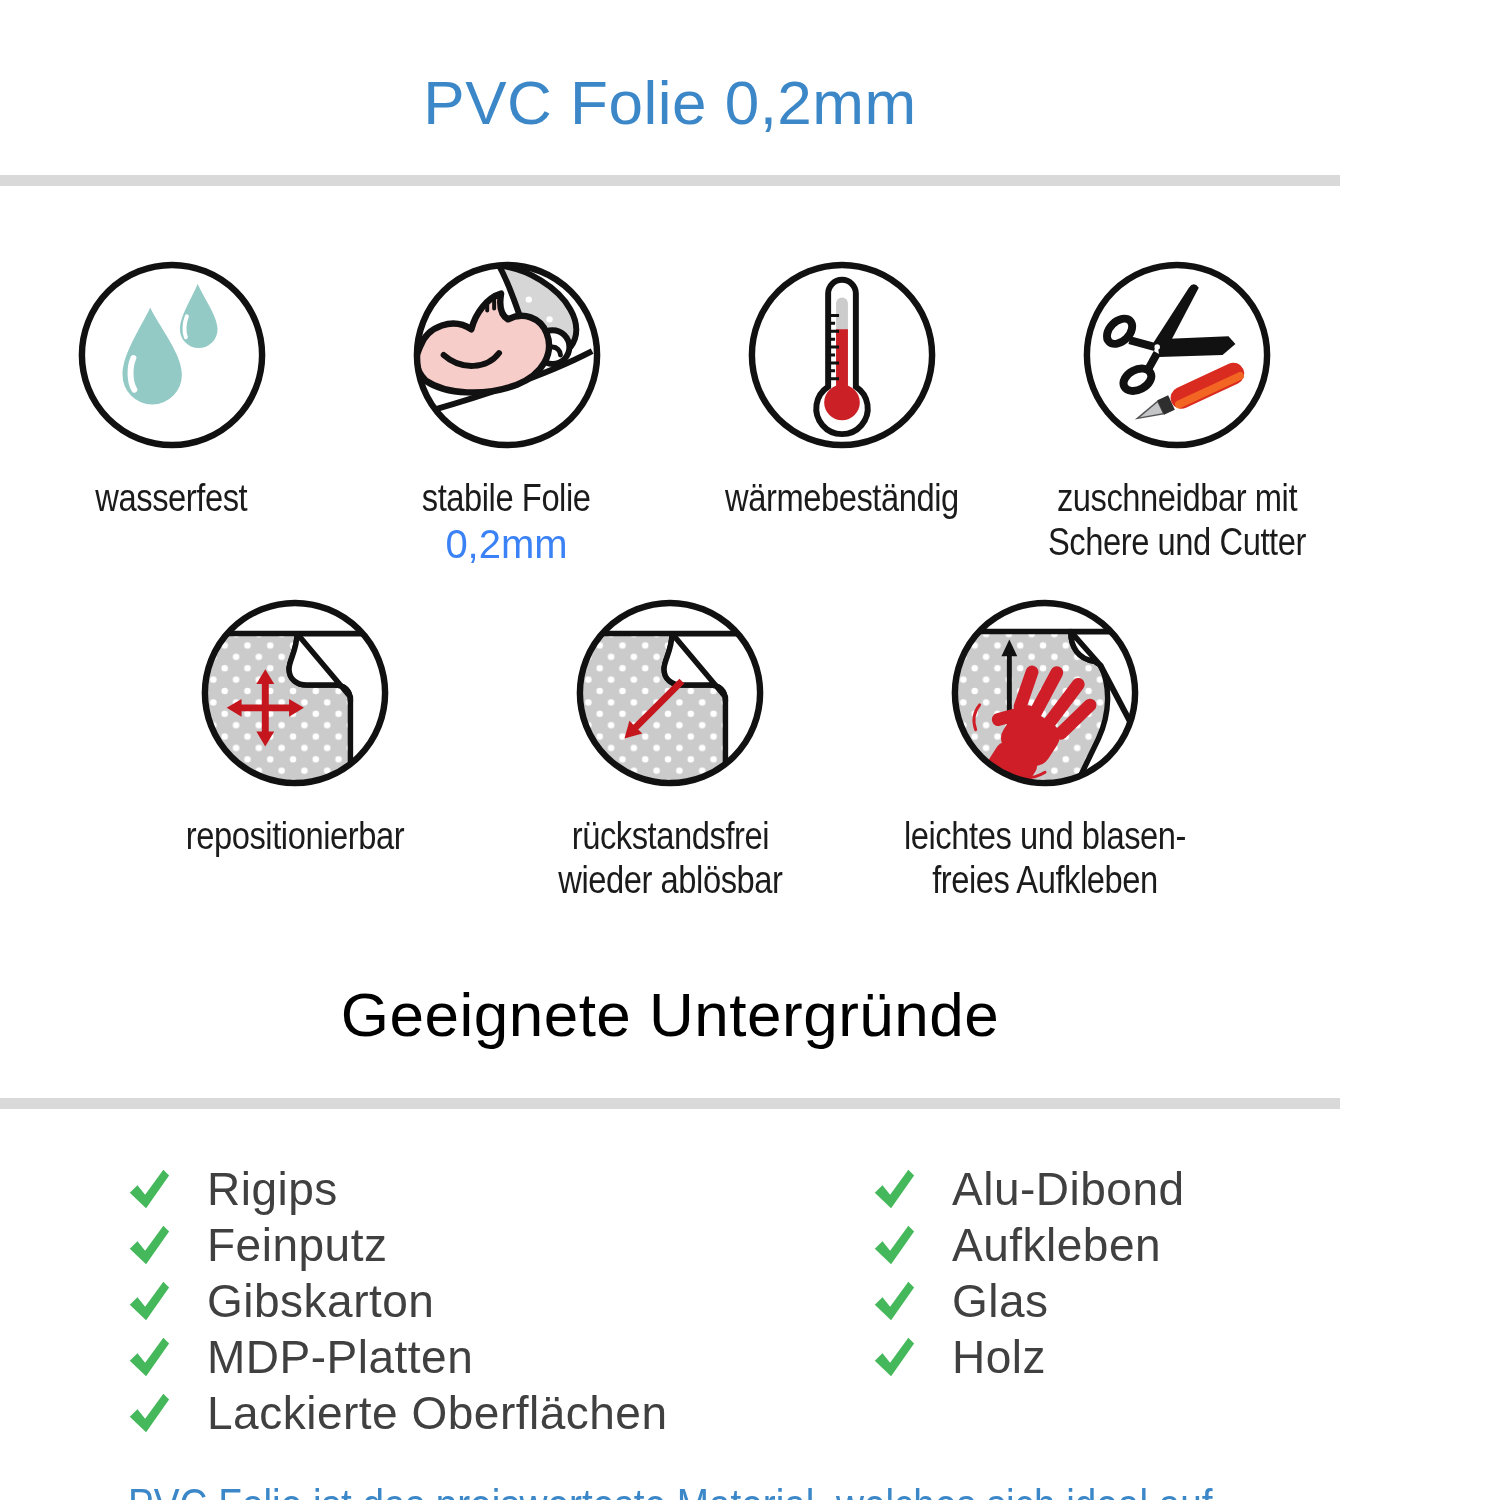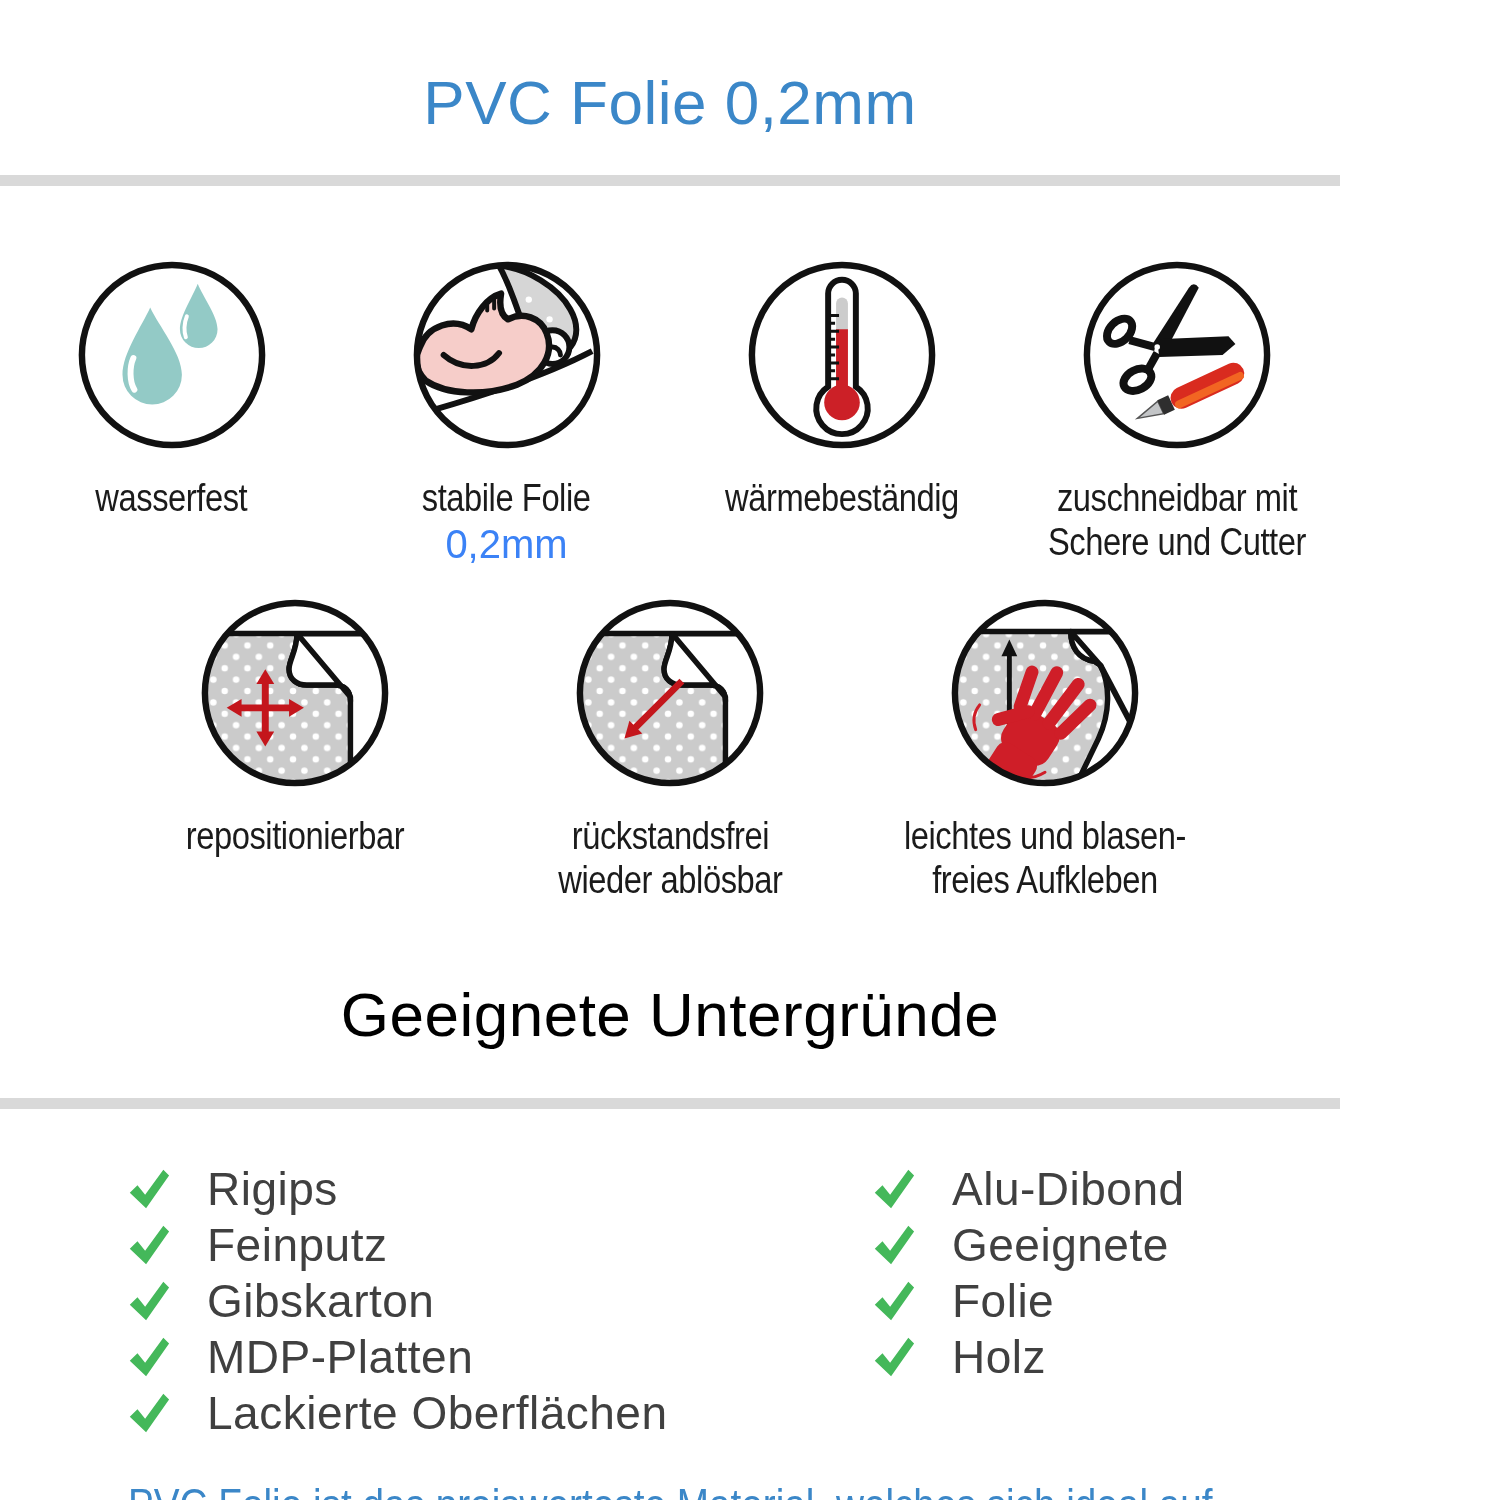--- a/index.html
+++ b/index.html
@@ -255,27 +255,27 @@
       <li class="surf-item">
         <svg class="check" viewBox="0 0 48 48">
             <path d="M5,28 L13,20 L21,30 L40,4 L46,10 L22,44 Z" fill="#44b85a"></path>
           </svg>
         <span class="surf-text">Alu-Dibond</span>
         </li>
       <li class="surf-item">
         <svg class="check" viewBox="0 0 48 48">
             <path d="M5,28 L13,20 L21,30 L40,4 L46,10 L22,44 Z" fill="#44b85a"></path>
           </svg>
-        <span class="surf-text">Geeignete</span>
-        </li>
-      <li class="surf-item">
-        <svg class="check" viewBox="0 0 48 48">
-            <path d="M5,28 L13,20 L21,30 L40,4 L46,10 L22,44 Z" fill="#44b85a"></path>
-          </svg>
-        <span class="surf-text">Folie</span>
+        <span class="surf-text">Aufkleben</span>
+        </li>
+      <li class="surf-item">
+        <svg class="check" viewBox="0 0 48 48">
+            <path d="M5,28 L13,20 L21,30 L40,4 L46,10 L22,44 Z" fill="#44b85a"></path>
+          </svg>
+        <span class="surf-text">Glas</span>
         </li>
       <li class="surf-item">
         <svg class="check" viewBox="0 0 48 48">
             <path d="M5,28 L13,20 L21,30 L40,4 L46,10 L22,44 Z" fill="#44b85a"></path>
           </svg>
         <span class="surf-text">Holz</span>
         </li>
     </ul>
   </div>
 

